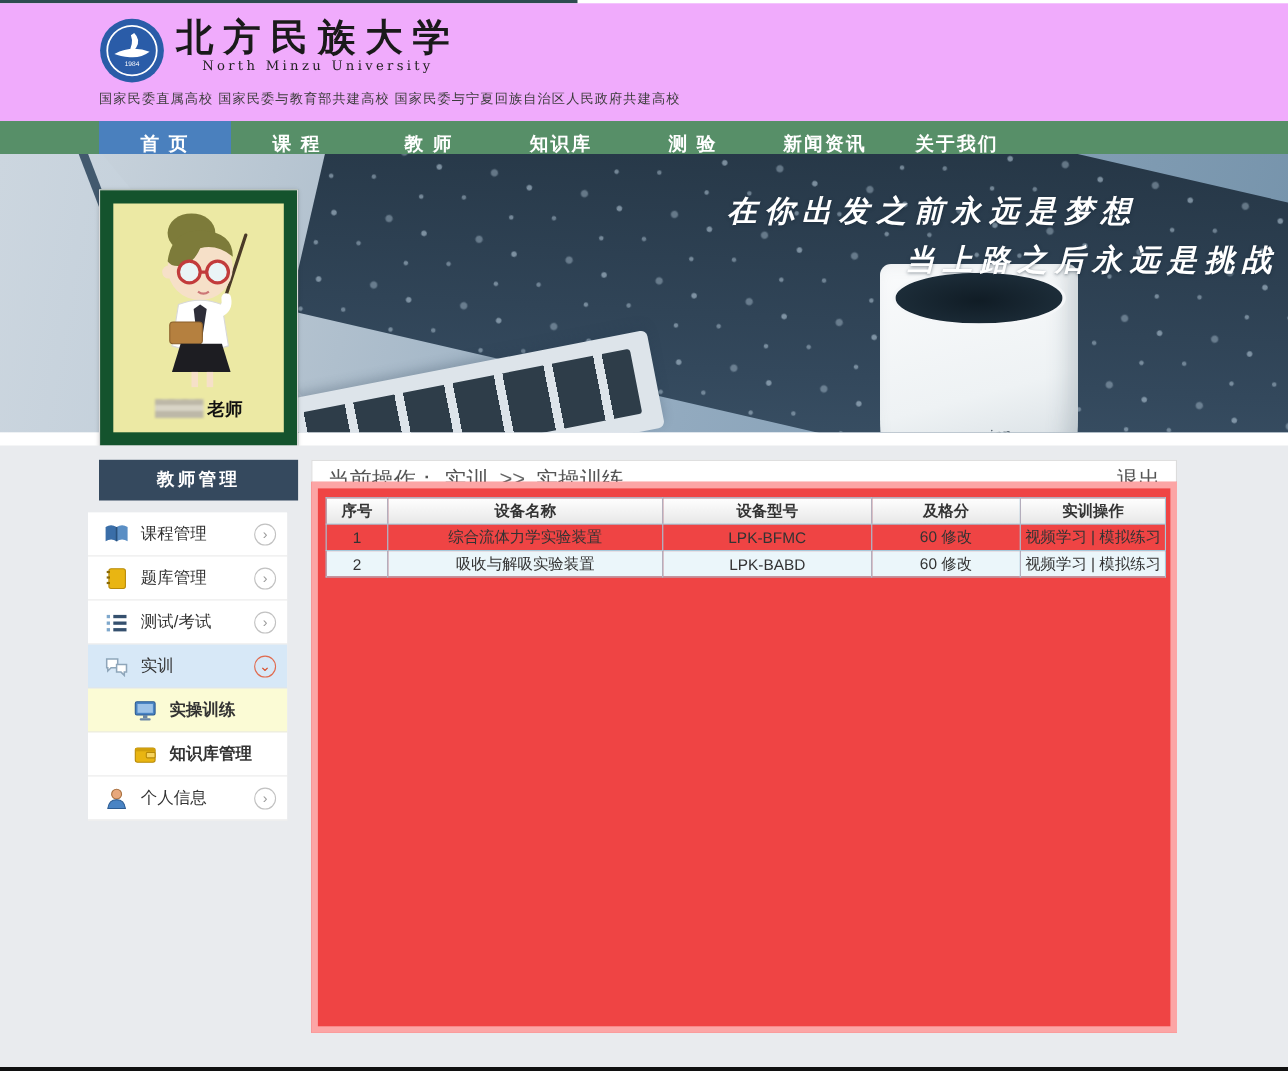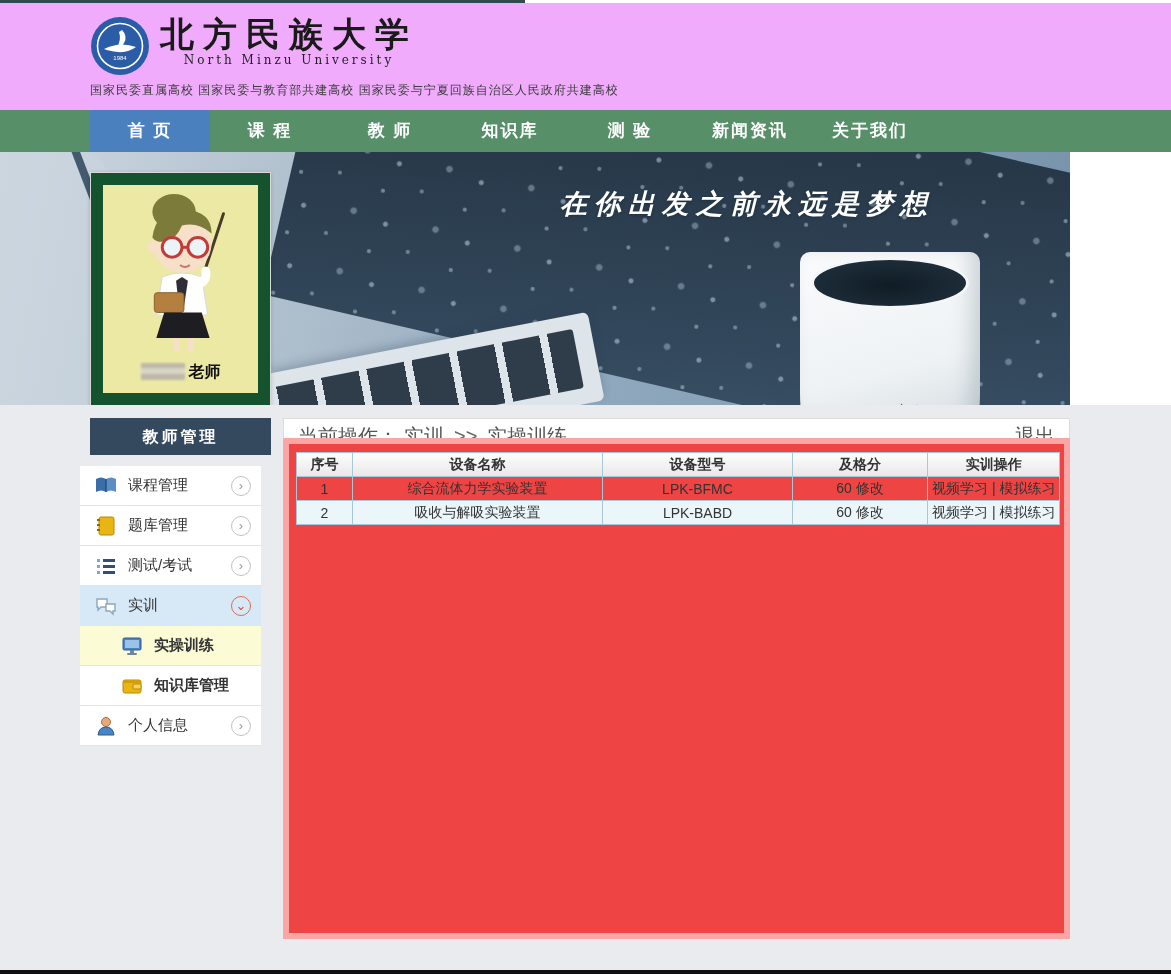--- a/index.html
+++ b/index.html
@@ -33,21 +33,21 @@
   
   .nav { position:absolute; left:0; top:110px; width:1171px; height:42px; background:#578f68; display:flex; }
   .nav-spacer { width:90px; }
   .nav-tab {
     width:120px; height:42px; line-height:42px; text-align:center;
     color:#fff; font-size:17px; font-weight:bold; letter-spacing:2px; cursor:pointer;
   }
   .nav-tab.active { background:#4a80be; }
 
   
-  .banner { position:absolute; left:0; top:152px; width:1070px; height:253px; overflow:hidden;
+  .banner { position:absolute; left:0; top:140px; width:1171px; height:253px; overflow:hidden;
     background:linear-gradient(105deg,#cfd8e0 0%,#b3c2cf 25%,#92aabf 55%,#7492aa 100%);padding-left:20px; }
   .b-window {
     position:absolute; left:330px; top:-150px; width:1000px; height:300px;
     background:linear-gradient(170deg,#1f2e3b 0%,#33485c 70%,#3e566b 100%);
     transform:rotate(13deg); transform-origin:left top;
   }
   .b-window::after{
     content:""; position:absolute; inset:0;
     background-image:
       radial-gradient(circle 3px at 20px 18px, rgba(190,210,225,.55) 0 2px, transparent 3px),
@@ -209,20 +209,21 @@
   <div class="b-laptop"></div>
   <div class="b-laptop-edge"></div>
   <div class="b-keyboard"></div>
 
   <div class="b-cup">
     <div class="b-coffee"></div>
     <div class="b-cup-script">passion</div>
   </div>
   <div class="slogan">
     <div class="slogan-line1">在你出发之前永远是梦想</div>
+    <div class="slogan-line2">当上路之后永远是挑战</div>
   </div>
 </div>
 
 <div class="avatar-card">
   <div class="avatar-inner">
     <svg class="avatar-art" viewBox="0 0 157 170">
 
       <line x1="100" y1="95" x2="122" y2="28" stroke="#4a3a28" stroke-width="3" stroke-linecap="round"></line>
 
       <ellipse cx="72" cy="26" rx="22" ry="18" fill="#7d7b3a"></ellipse>

